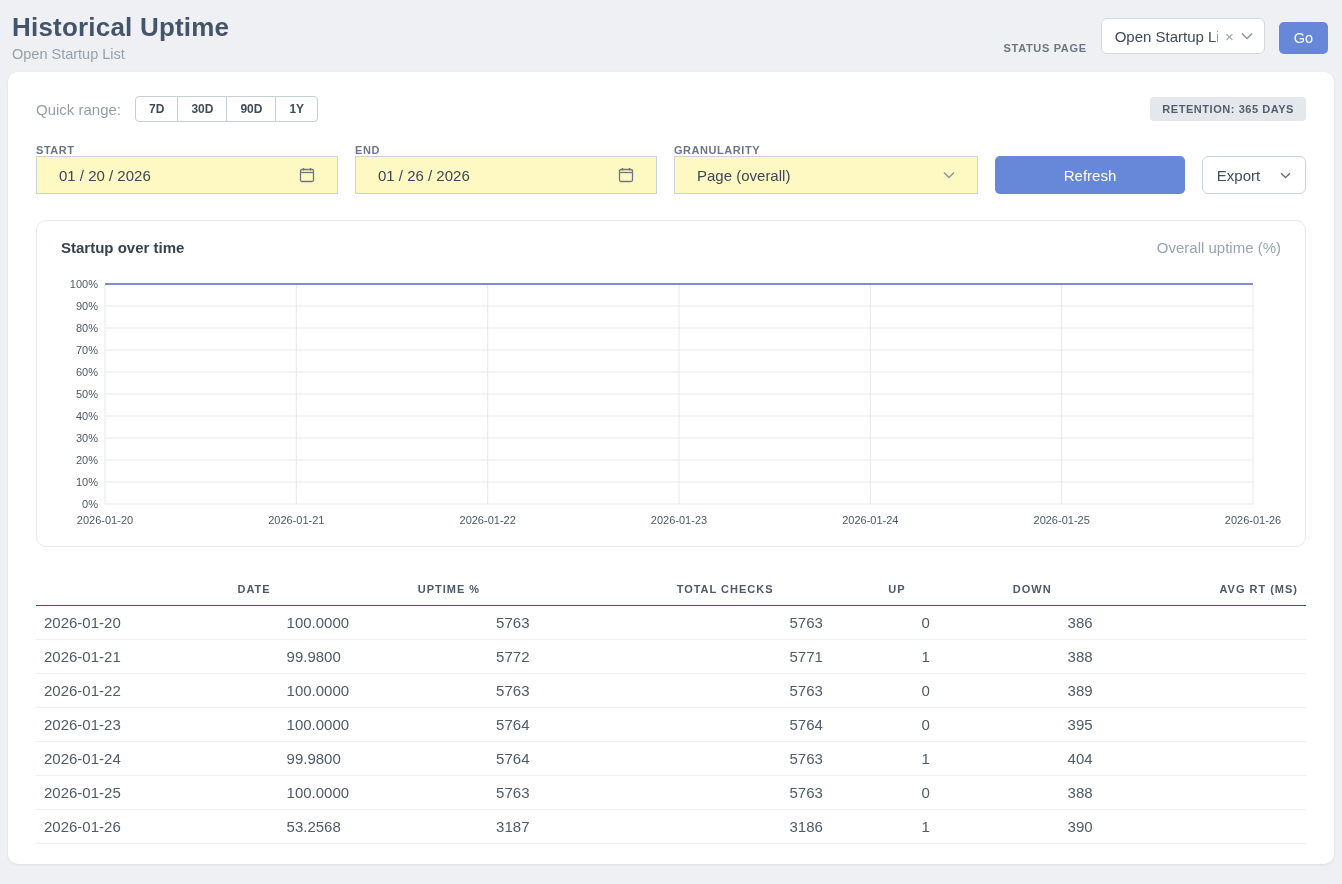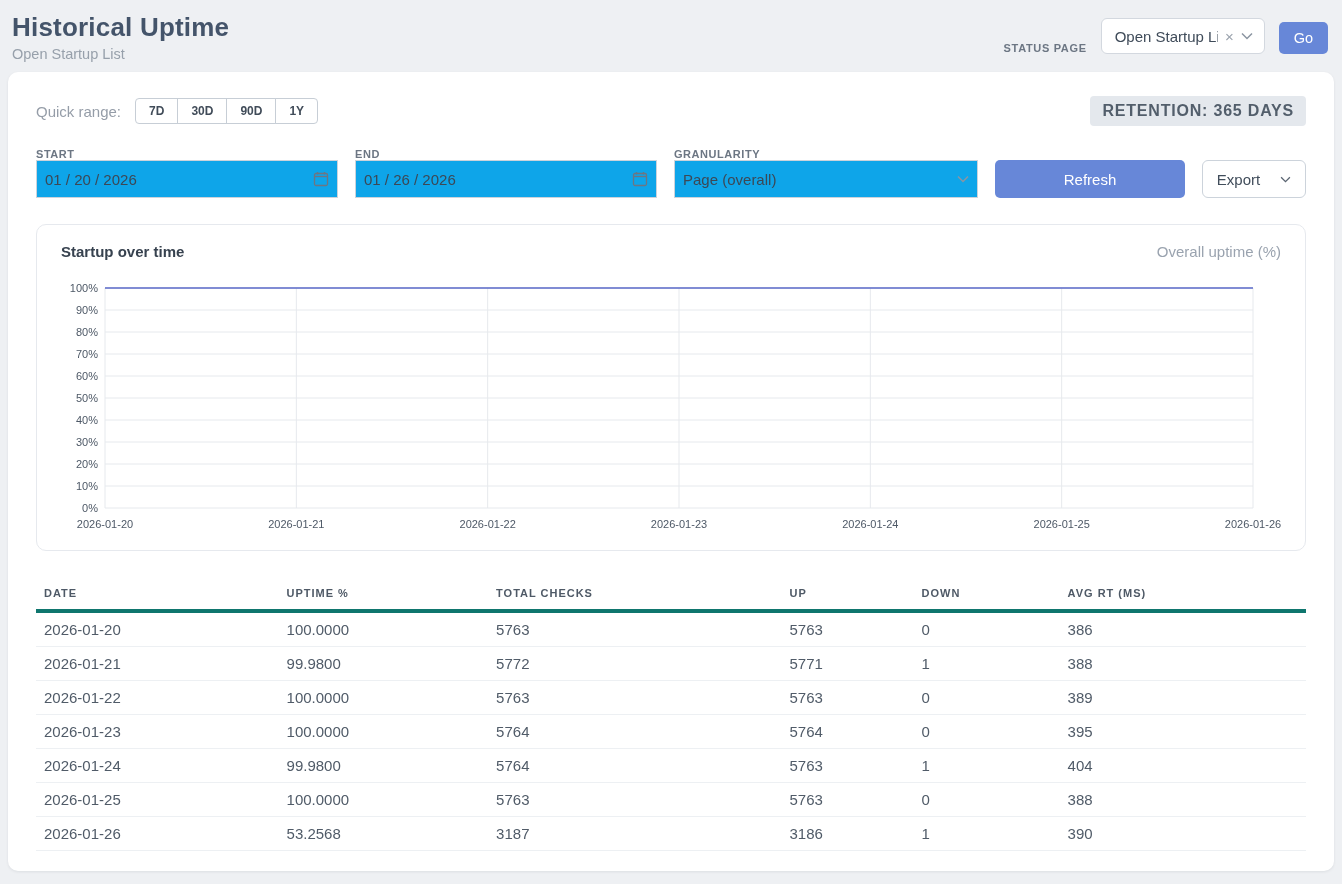--- a/index.html
+++ b/index.html
@@ -23,39 +23,39 @@
   .go-btn { height:32px; padding:4px 15px; }
 
   .card { margin:0 8px; background:#fff; border-radius:10px; padding:24px 28px 20px; box-shadow:0 1px 3px rgba(16,24,40,.08); }
 
   .row1 { display:flex; justify-content:space-between; align-items:center; }
   .qr { display:flex; align-items:center; gap:14px; font-size:15px; color:#959da8; }
   .segmented { display:flex; }
   .seg-btn { height:26px; padding:0 13px; background:#fff; border:1px solid #c7ced6; color:#414c59; font-size:12px; font-weight:600; margin-left:-1px; cursor:pointer; font-family:inherit; }
   .seg-btn:first-child { border-radius:4px 0 0 4px; margin-left:0; }
   .seg-btn:last-child { border-radius:0 4px 4px 0; }
-  .badge { background:#e4e8ed; color:#525e6b; font-size:16px; font-weight:700; letter-spacing:.05em; padding:6px 12px; border-radius:4px;text-align:right; }
+  .badge { background:#e4e8ed; color:#525e6b; font-size:11px; font-weight:700; letter-spacing:.05em; padding:6px 12px; border-radius:4px;text-align:right; }
 
   .row2 { display:flex; align-items:flex-end; gap:17px; margin-top:22px; }
   .field { display:flex; flex-direction:column; }
   .field label { font-size:11px; font-weight:700; color:#6c7683; letter-spacing:.05em; }
-  .input { height:38px; border:1px solid #ccd3db; border-radius:0; display:flex; align-items:center; justify-content:space-between; padding:0 8px; font-size:15px; color:#3c4856; background:#0ea5e9; cursor:pointer; }
+  .input { height:38px; border:1px solid #ccd3db; border-radius:0; display:flex; align-items:center; justify-content:space-between; padding:0 22px; font-size:15px; color:#3c4856; background:#fef9c3; cursor:pointer; }
   .w300 { width:302px; }
   .grow { flex:1; }
   .refresh-btn { height:38px; width:190px; font-size:15px; }
   .btn-secondary { height:38px; width:104px; background:#fff; border:1px solid #ccd3db; border-radius:6px; font-size:15px; color:#414d5b; display:flex; align-items:center; justify-content:center; gap:20px; font-family:inherit; cursor:pointer; }
 
   .chart-card { margin-top:26px; border:1px solid #e6e9ee; border-radius:10px; padding:18px 24px 10px; }
   .chart-head { display:flex; justify-content:space-between; align-items:center; }
   .chart-head h2 { margin:0; font-size:15px; font-weight:700; color:#37424f; }
   .legend { font-size:15px; color:#9aa3af; }
   .chart-svg { display:block; margin-top:12px; }
 
   table { margin-top:26px; width:100%; border-collapse:collapse; }
-  th { text-align:left; padding:10px 8px; font-size:11px; font-weight:700; color:#4e5966; letter-spacing:.09em; border-bottom:4px solid #0f766e; }
+  th { text-align:right; padding:10px 8px; font-size:11px; font-weight:700; color:#4e5966; letter-spacing:.09em; border-bottom:1px solid #0f766e; }
   td { padding:8px 8px; font-size:15px; color:#505b68; border-bottom:1px solid #edf0f3; }
 </style>
 </head>
 <body>
 
 <div class="page">
 
   <header class="topbar">
     <div class="title-block">
       <h1 class="page-title">Historical Uptime</h1>

